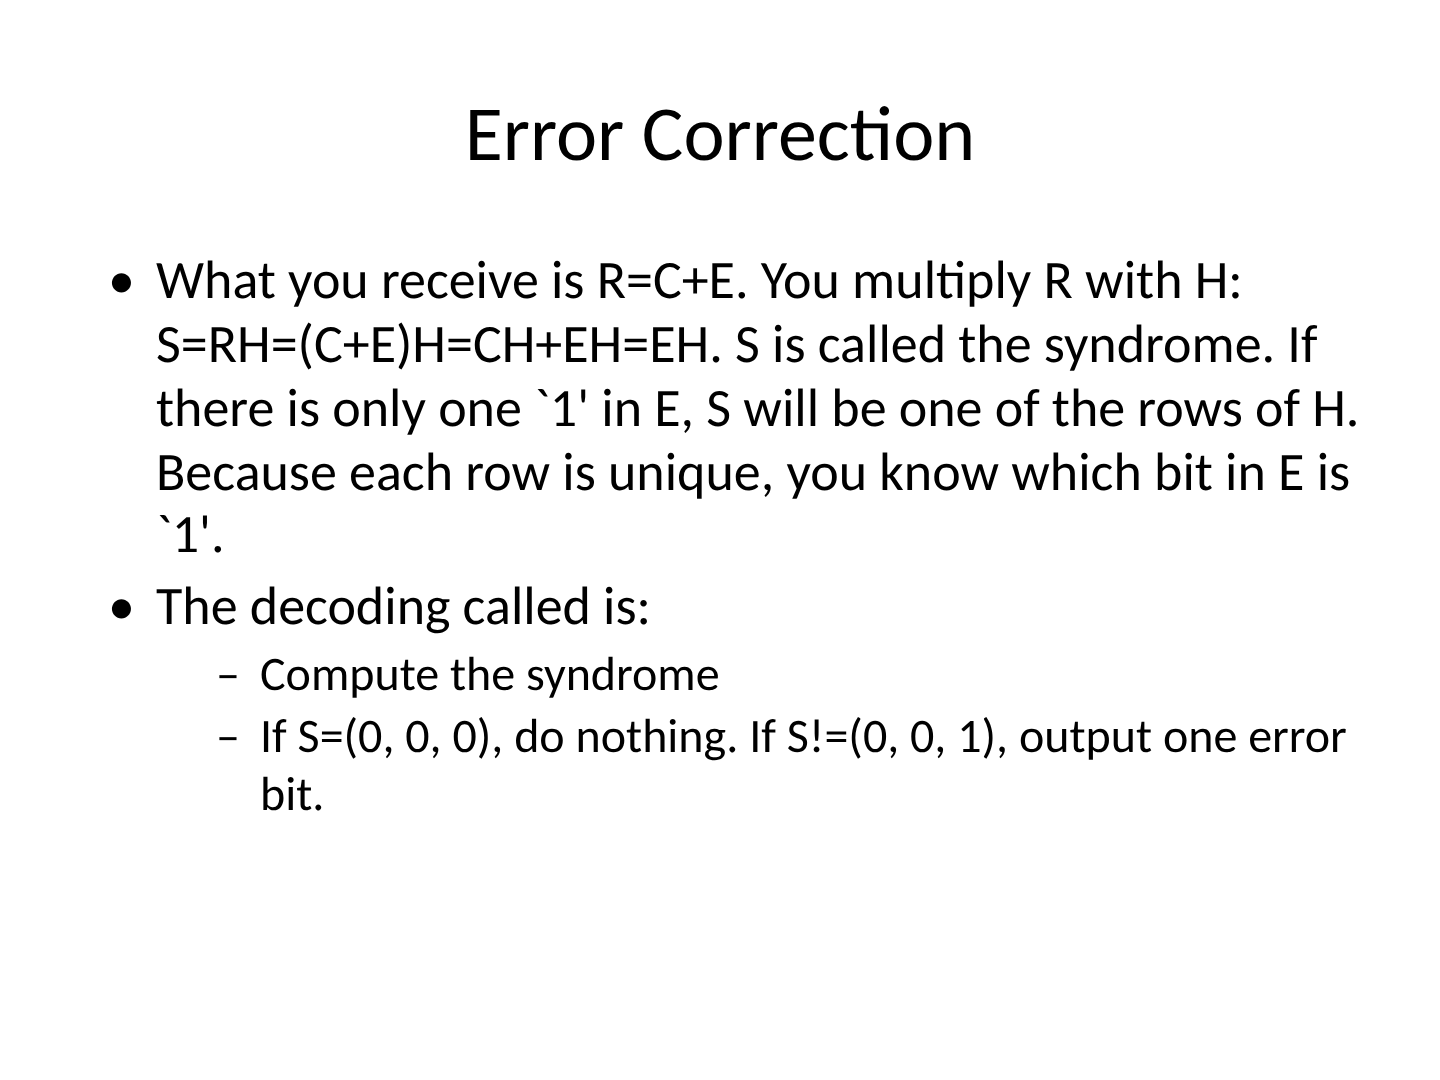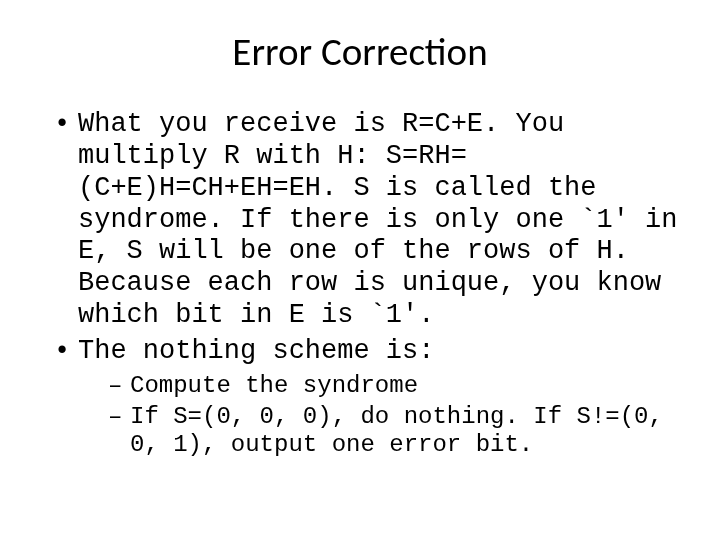--- a/index.html
+++ b/index.html
@@ -14,36 +14,35 @@
   .slide {
     width: 720px;
     height: 540px;
     box-sizing: border-box;
     padding: 20px 40px 40px 40px;
   }
   .title {
     text-align: center;
     font-size: 39px;
     font-weight: 400;
-    margin-top: 8px;
+    margin-top: 24px;
     margin-bottom: 34px;
     letter-spacing: 0px;
   }
   ul.level1 {
     list-style: none;
     padding: 0;
     margin: 0 0 0 10px;
   }
   ul.level1 > li {
     position: relative;
     padding-left: 28px;
     font-size: 27px;
     line-height: 1.18;
     margin-bottom: 4px;
-    font-family: Liberation Mono, monospace;
   }
   ul.level1 > li::before {
     content: "•";
     position: absolute;
     left: 4px;
     top: 0;
     font-size: 27px;
   }
   ul.level2 {
     list-style: none;
@@ -68,21 +67,21 @@
 </head>
 <body>
 
 <div class="slide">
   <div class="title">Error Correction</div>
   <ul class="level1">
     <li>
       <span>What you receive is R=C+E. You multiply R with H: S=RH=(C+E)H=CH+EH=EH. S is called the syndrome. If there is only one `1' in E, S will be one of the rows of H. Because each row is unique, you know which bit in E is `1'.</span>
     </li>
     <li>
-      <span>The nothing scheme is:</span>
+      <span>The decoding called is:</span>
       <ul class="level2">
         <li>
           <span>Compute the syndrome</span>
         </li>
         <li>
           <span>If S=(0, 0, 0), do nothing. If S!=(0, 0, 1), output one error bit.</span>
         </li>
       </ul>
     </li>
   </ul>

